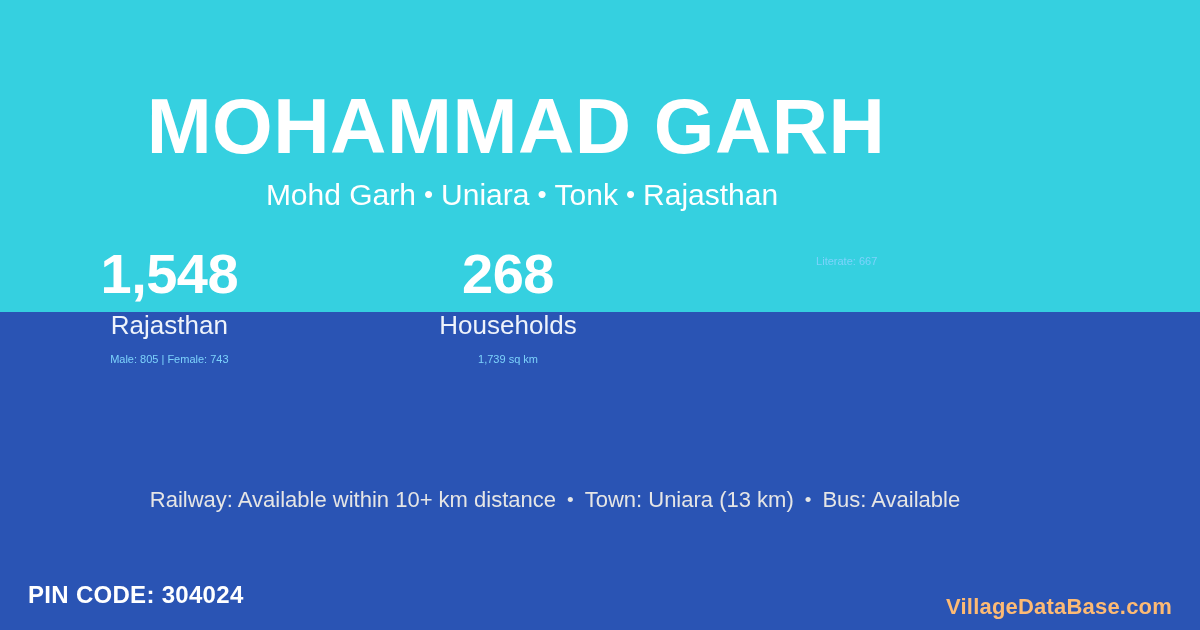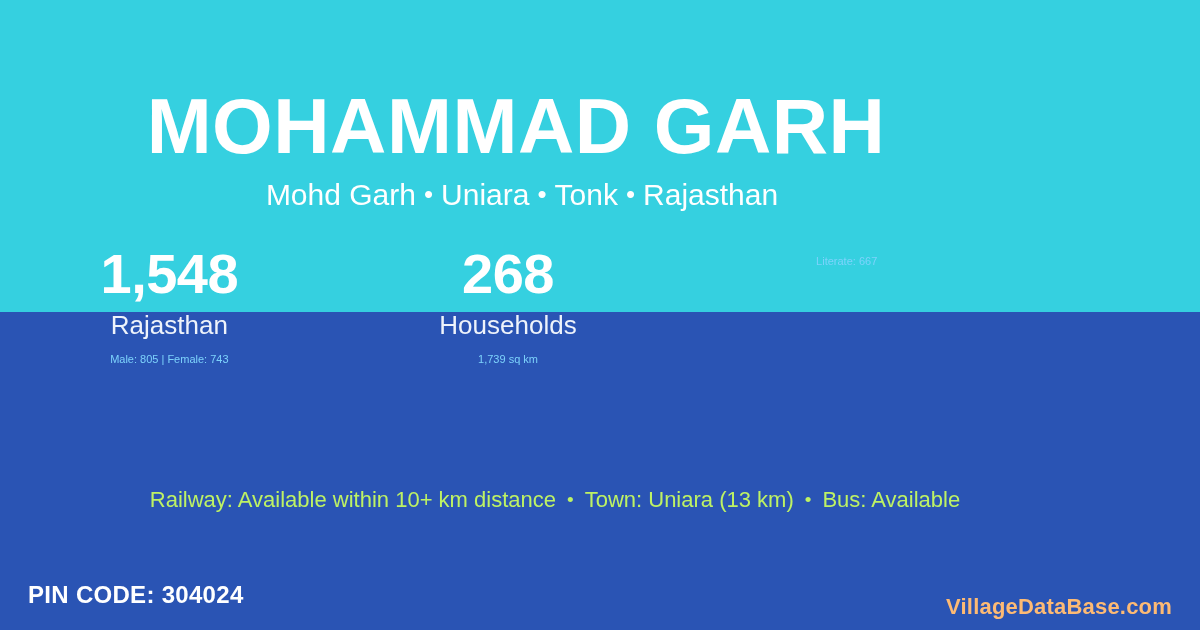--- a/index.html
+++ b/index.html
@@ -114,21 +114,21 @@
   }
 
   
   #infra-row {
     position: absolute;
     left: 0;
     top: 485px;
     width: 1110px;
     text-align: center;
     font-size: 22px;
-    color: #bef264;
+    color: #e5e5e5;
     line-height: 30px;
     white-space: nowrap;
     z-index: 4;
   }
 
   #infra-row .infra-sep {
     padding: 0 11px;
     font-size: 19px;
     vertical-align: 1px;
   }

